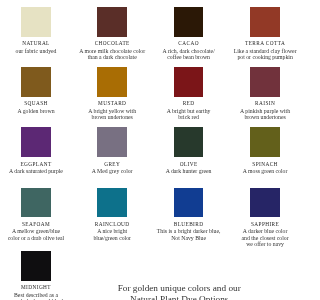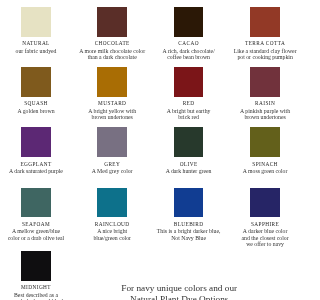--- a/index.html
+++ b/index.html
@@ -146,16 +146,16 @@
       <div class="cell" style="left:-9px;top:251px">
         <div class="swatch" style="background:#0f0e10"></div>
         <div class="name">MIDNIGHT</div>
         <div class="desc">
           <div>Best described as a</div>
           <div>very dark charcoal black</div>
         </div>
       </div>
     </div>
   <div class="footer">
-    <div>For navy unique colors and our</div>
+    <div>For golden unique colors and our</div>
     <div>Natural Plant Dye Options</div>
   </div>
 </div>
 
 </body></html>

